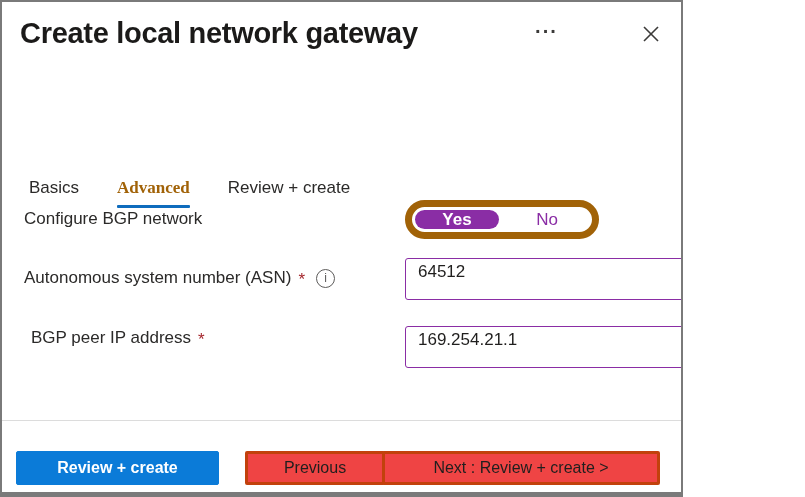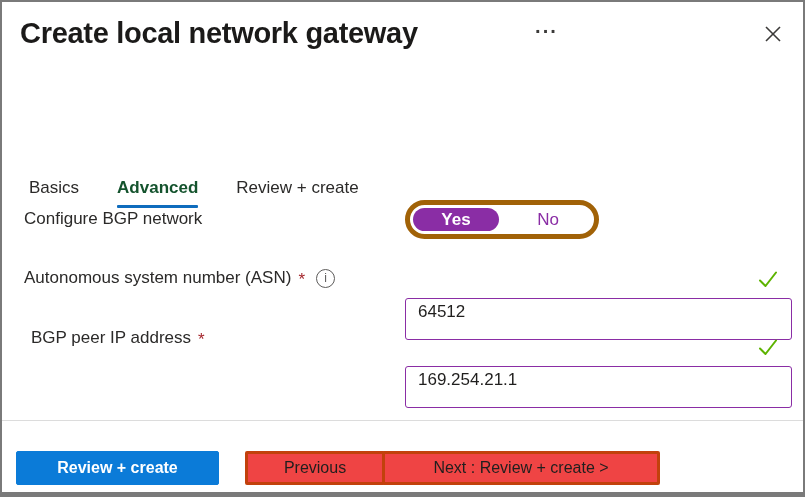--- a/index.html
+++ b/index.html
@@ -3,21 +3,21 @@
 <meta charset="utf-8">
 <style>
   * { margin: 0; padding: 0; box-sizing: border-box; }
   html, body { background: #fff; }
   body {
     font-family: "Liberation Sans", sans-serif;
     color: #292827;
   }
   .window {
     position: relative;
-    width: 805px;
+    width: 683px;
     height: 497px;
     background: #ffffff;
     border: 2px solid #7a7a7a;
     border-bottom-width: 5px;
     overflow: hidden;
   }
   
   .page-title {
     position: absolute;
     left: 18px; top: 15px;
@@ -54,21 +54,22 @@
     position: relative;
     font-size: 17px;
     color: #2b2a29;
     padding-bottom: 10px;
     cursor: pointer;
     white-space: nowrap;
     margin-top: 35px;
   }
   .tab.active {
     font-weight: 700;
-    color: #14532d;
+    color: #a16207;
+    font-family: Liberation Serif, serif;
   }
   .tab.active::after {
     content: "";
     position: absolute;
     left: 0; right: 0; bottom: 0;
     height: 3px;
     background: #0f6cbd;
     border-radius: 1px;
   }
   
@@ -99,21 +100,21 @@
     font-style: normal;
     color: #5c5b5a;
     margin-left: 4px;
     cursor: pointer;
   }
   
   .toggle {
     position: absolute;
     left: 403px; top: 198px;
     width: 194px; height: 39px;
-    border: 5px solid #a16207;
+    border: 7px solid #a16207;
     border-radius: 20px;
     background: #fff;
     display: flex;
   }
   .toggle-opt {
     flex: 1;
     margin: 3px;
     border-radius: 16px;
     display: flex;
     align-items: center;
@@ -136,21 +137,20 @@
   .input-wrap input {
     width: 100%; height: 100%;
     border: 1px solid #8a2da5;
     border-radius: 3px;
     padding: 0 42px 14px 12px;
     font-family: "Liberation Sans", sans-serif;
     font-size: 17px;
     color: #201f1e;
     outline: none;
     background: #fff;
-    margin-top: 40px;
   }
   .valid-check {
     position: absolute;
     right: 13px; top: 50%;
     transform: translateY(-50%);
     width: 22px; height: 22px;
     pointer-events: none;
   }
   
   .footer-divider {

